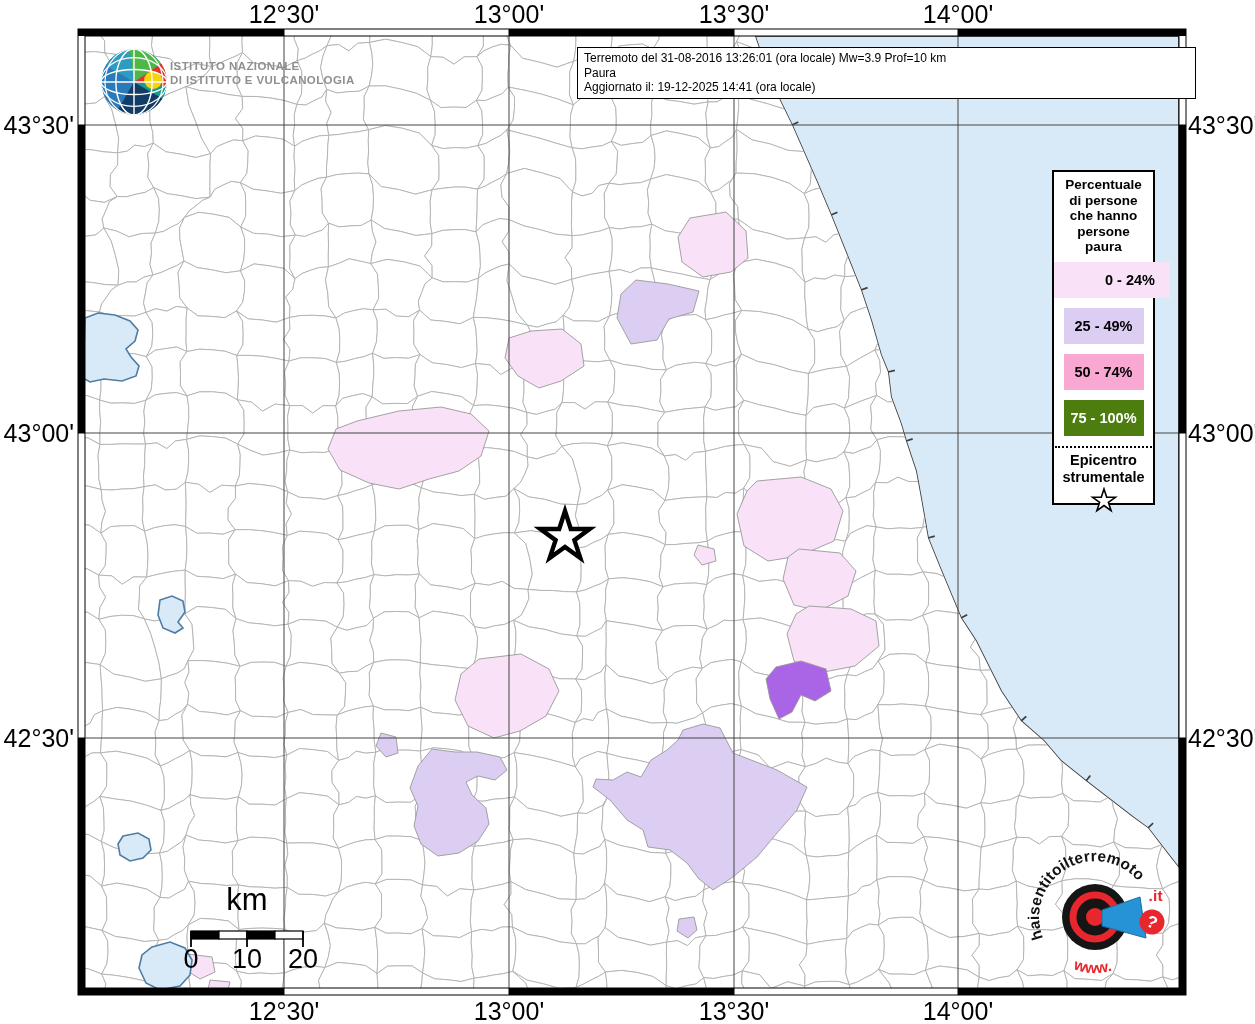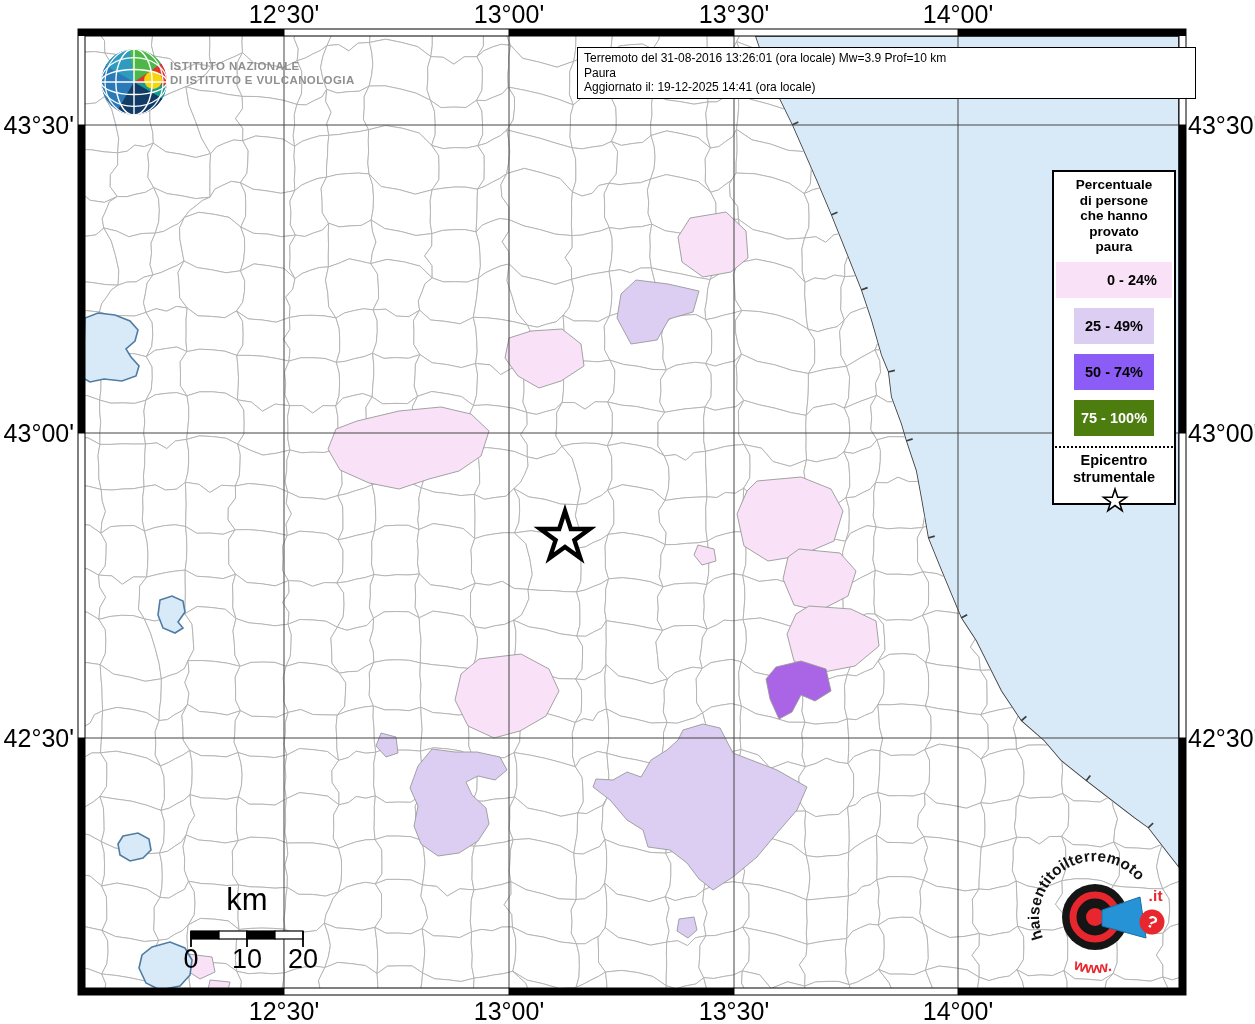--- a/index.html
+++ b/index.html
@@ -5,21 +5,21 @@
   html,body{margin:0;padding:0;background:#ffffff;}
   #canvas{position:relative;width:1255px;height:1024px;background:#ffffff;overflow:hidden;
           font-family:"Liberation Sans",sans-serif;}
   #mapsvg{position:absolute;left:0;top:0;}
   .axis-label{position:absolute;font-size:25px;color:#000;line-height:28px;}
   .axis-top,.axis-bottom{width:130px;text-align:center;}
   .axis-left{width:74px;text-align:right;}
   .axis-right{width:90px;text-align:left;}
   #title-box{position:absolute;left:543px;top:47px;width:619px;box-sizing:border-box;
              background:#fff;border:1px solid #000;padding:3px 6px;font-size:12px;line-height:14.6px;color:#000;margin-left:34px;}
-  #legend-box{position:absolute;left:1052px;top:170px;width:124px;height:335px;box-sizing:border-box;
+  #legend-box{position:absolute;left:1052px;top:170px;width:103px;height:335px;box-sizing:border-box;
               background:#fff;border:2px solid #000;text-align:center;}
   .legend-title-line{font-weight:bold;font-size:13.5px;line-height:15.5px;color:#000;}
   .legend-swatches{margin-top:7px;}
   .legend-swatch{width:80px;height:36px;margin:0 auto 10px auto;display:flex;align-items:center;justify-content:center;
                  font-weight:bold;font-size:14.5px;}
   .legend-sep{border-top:2px dotted #000;margin:0 1px;}
   .legend-epi-line{font-weight:bold;font-size:14.5px;line-height:17px;color:#000;}
   #ingv-text{position:absolute;left:170px;top:60px;color:#8f8f8f;font-weight:bold;
              font-size:11.5px;line-height:13.5px;letter-spacing:.4px;}
   #scalebar-labels .sb-num{position:absolute;width:60px;text-align:center;font-size:27px;color:#000;}
@@ -770,27 +770,27 @@
     <div>Terremoto del 31-08-2016 13:26:01 (ora locale) Mw=3.9 Prof=10 km</div>
     <div>Paura</div>
     <div>Aggiornato il: 19-12-2025 14:41 (ora locale)</div>
   </div>
 
   <div id="legend-box">
     <div style="padding-top:5px;">
       <div class="legend-title-line">Percentuale</div>
       <div class="legend-title-line">di persone</div>
       <div class="legend-title-line">che hanno</div>
-      <div class="legend-title-line">provato</div>
+      <div class="legend-title-line">persone</div>
       <div class="legend-title-line">paura</div>
     </div>
     <div class="legend-swatches" id="legend-swatches">
         <div class="legend-swatch" style="background: rgb(249, 225, 247); color: rgb(0, 0, 0); padding-left: 36px;">0 - 24%</div>
         <div class="legend-swatch" style="background: rgb(220, 205, 243); color: rgb(0, 0, 0);">25 - 49%</div>
-        <div class="legend-swatch" style="background: #8b5cf6; color: rgb(0, 0, 0);">50 - 74%</div>
+        <div class="legend-swatch" style="background: #f9a8d4; color: rgb(0, 0, 0);">50 - 74%</div>
         <div class="legend-swatch" style="background: #4d7c0f; color: rgb(255, 255, 255);">75 - 100%</div>
       </div>
     <div class="legend-sep"></div>
     <div style="padding-top:4px;">
       <div class="legend-epi-line">Epicentro</div>
       <div class="legend-epi-line">strumentale</div>
     </div>
     <svg width="99" height="30">
         <path id="legend-star" fill="#ffffff" stroke="#000000" stroke-width="1.6" d="M50.0,3.0L47.3,11.3L38.6,11.3L45.6,16.4L42.9,24.7L50.0,19.6L57.1,24.7L54.4,16.4L61.4,11.3L52.7,11.3Z"></path>
       </svg>

